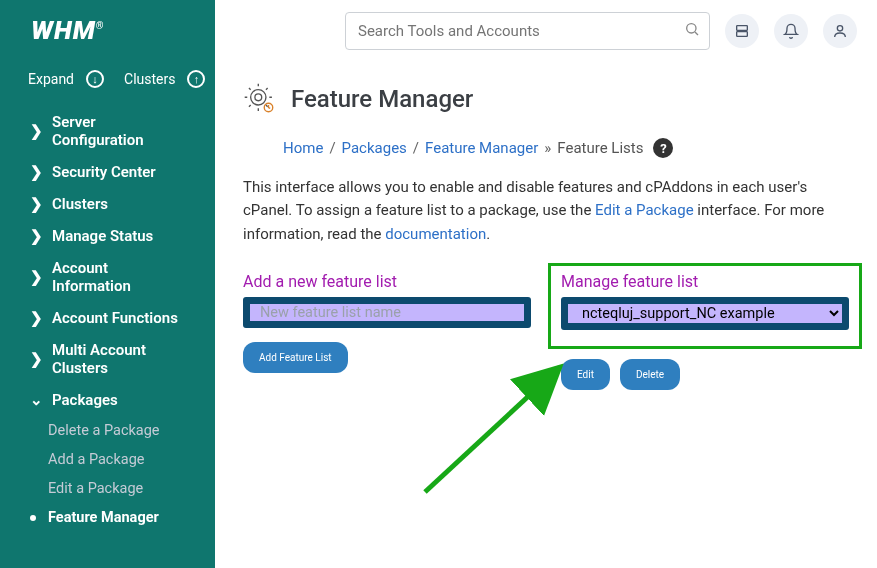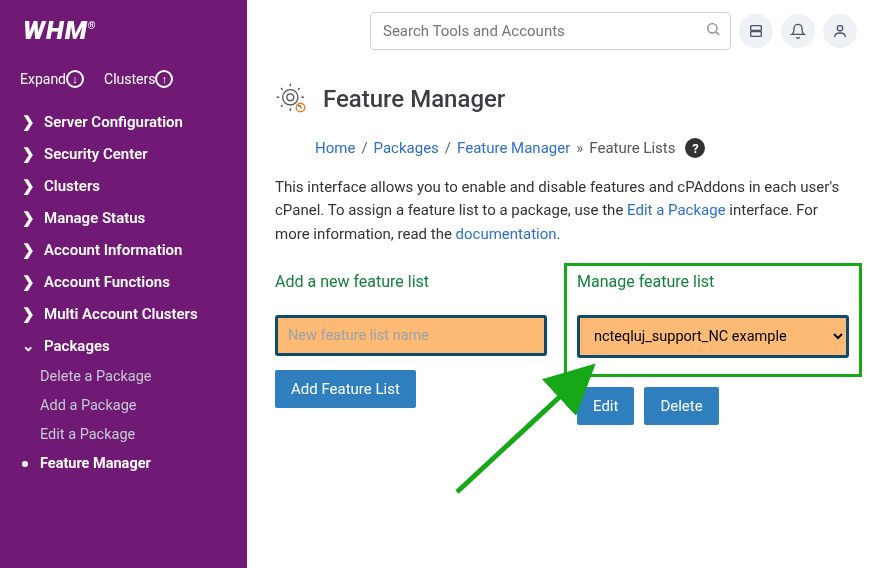--- a/index.html
+++ b/index.html
@@ -1,32 +1,32 @@
 <!DOCTYPE html>
 <html><head>
 <meta charset="utf-8">
 <style>
 * { margin: 0; padding: 0; box-sizing: border-box; font-family: -apple-system, BlinkMacSystemFont, "Segoe UI", Roboto, sans-serif; }
 body { display: flex; width: 877px; height: 568px; overflow: hidden; background: #fff; }
 
-.sidebar { width: 247px; background: #701a75; color: #fff; padding: 15px 8px; flex-shrink: 0; overflow-y: auto; }
+.sidebar { width: 215px; background: #0f766e; color: #fff; padding: 15px 16px; flex-shrink: 0; overflow-y: auto; }
 .logo { color: #fff; font-size: 26px; font-weight: 900; font-style: italic; padding: 0 15px 15px; letter-spacing: 1px; }
 .logo sup { font-size: 10px; vertical-align: super; }
 .expand-collapse { display: flex; gap: 20px; padding: 10px 12px 18px; font-size: 14px; }
-.expand-collapse span { display: inline-flex; align-items: center; gap: 0; cursor: pointer; }
+.expand-collapse span { display: inline-flex; align-items: center; gap: 12px; cursor: pointer; }
 .circle-icon { display: inline-flex; align-items: center; justify-content: center; width: 18px; height: 18px; border: 2px solid #fff; border-radius: 50%; font-size: 11px; line-height: 1; }
 
 .nav-item { display: flex; align-items: center; gap: 10px; padding: 7px 14px; font-size: 15px; font-weight: 600; cursor: pointer; }
 .nav-item .chev { width: 12px; display: inline-flex; }
 .nav-sub { padding: 6px 14px 6px 32px; font-size: 14.5px; color: #c5cbd6; cursor: pointer; }
 .nav-sub.active { color: #fff; font-weight: 700; position: relative; }
 .nav-sub.active::before { content: ""; position: absolute; left: 14px; top: 50%; transform: translateY(-50%); width: 6px; height: 6px; background: #fff; border-radius: 50%; }
 
 .main { flex: 1; display: flex; flex-direction: column; }
-.topbar { display: flex; align-items: center; gap: 8px; padding: 12px 20px; }
+.topbar { display: flex; align-items: center; gap: 15px; padding: 12px 20px; }
 .search-wrap { flex: 1; position: relative; max-width: 390px; }
 .search-wrap input { width: 100%; padding: 9px 36px 9px 12px; border: 1px solid #cdd1d6; border-radius: 4px; font-size: 15px; color: #333; }
 .search-wrap .sicon { position: absolute; right: 10px; top: 50%; transform: translateY(-50%); color: #888; }
 .top-icon { width: 34px; height: 34px; border-radius: 50%; background: #eef1f6; display: inline-flex; align-items: center; justify-content: center; color: #4a5568; cursor: pointer; }
 
 .content { padding: 20px 28px; color: #333; }
 .page-header { display: flex; align-items: center; gap: 14px; margin-bottom: 22px; }
 .page-header h1 { font-size: 24px; font-weight: 500; color: #3b3f44; }
 .gear-svg { width: 34px; height: 34px; }
 
@@ -34,24 +34,24 @@
 .breadcrumb a { color: #2d70c7; text-decoration: none; }
 .breadcrumb .sep { color: #666; margin: 0 2px; }
 .breadcrumb .cur { color: #555; }
 .help-icon { display: inline-flex; width: 20px; height: 20px; background: #333; color: #fff; border-radius: 50%; align-items: center; justify-content: center; font-size: 13px; font-weight: 700; margin-left: 6px; }
 
 .desc { font-size: 15px; line-height: 1.55; color: #333; margin-bottom: 26px; margin-top: 8px; }
 .desc a { color: #2d70c7; text-decoration: none; }
 
 .forms { display: flex; gap: 30px; }
 .form-col { flex: 1; }
-.form-col label { display: block; font-size: 16px; color: #15803d; margin-bottom: 24px; }
-.form-col input[type=text], .form-col select { width: 100%; padding: 9px 10px; border: 3px solid #0c4a6e; border-radius: 3px; font-size: 14.5px; margin-bottom: 14px; background: #fdba74; }
+.form-col label { display: block; font-size: 16px; color: #a21caf; margin-bottom: 6px; }
+.form-col input[type=text], .form-col select { width: 100%; padding: 0 10px; border: 7px solid #0c4a6e; border-radius: 3px; font-size: 14.5px; margin-bottom: 14px; background: #c4b5fd; }
 .form-col input::placeholder { color: #9aa1aa; }
-.btn { background: #2f7fbf; color: #fff; border: none; padding: 10px 16px; font-size: 15px; border-radius: 2px; cursor: pointer; margin-right: 6px; }
+.btn { background: #2f7fbf; color: #fff; border: none; padding: 10px 16px; font-size: 10px; border-radius: 12px; cursor: pointer; margin-right: 6px; }
 .highlight-box { border: 3px solid #17a817; padding: 6px 10px 2px; margin: -9px -13px 10px; }
 
 .arrow-anno { position: absolute; pointer-events: none; }
 .content-rel { position: relative; }
 </style>
 </head>
 <body>
 
 <aside class="sidebar">
   <div class="logo"><span>WHM</span><sup>®</sup></div>

